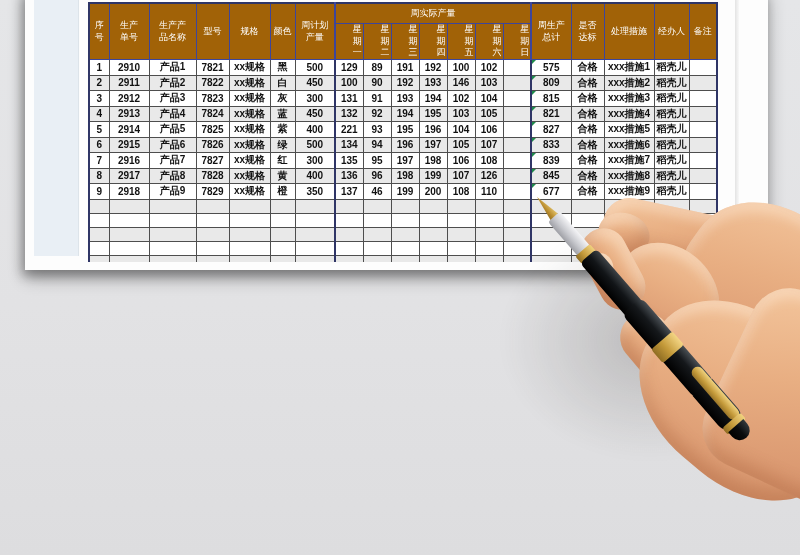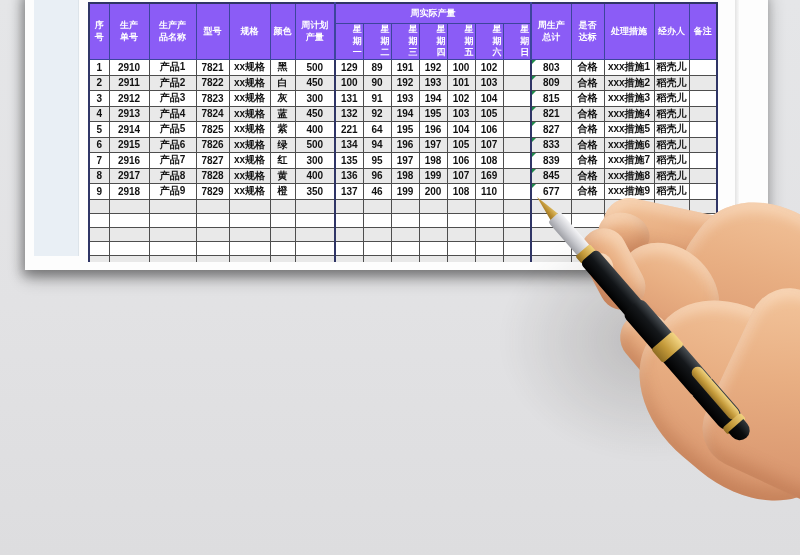--- a/index.html
+++ b/index.html
@@ -19,21 +19,21 @@
     background:#e9eff5;border-right:1px solid #dde4ea;
   }
   .paper-fold{
     position:absolute;left:710px;top:0;width:4px;height:282px;
     background:linear-gradient(90deg,rgba(0,0,0,.10),rgba(0,0,0,.02));
   }
   
   .table-clip{position:absolute;left:88px;top:2px;width:644px;height:260px;overflow:hidden;}
   table{border-collapse:collapse;table-layout:fixed;border:2px solid #2f3566;}
   th{
-    background:#8b5cf6;color:#ffffff;font-size:9px;font-weight:700;
+    background:#a16207;color:#ffffff;font-size:9px;font-weight:400;
     border:1px solid #3c459c;line-height:1.3;padding:0;text-align:center;
     vertical-align:middle;
   }
   thead tr.r1 th.grp{height:19px;}
   thead tr.r2 th{height:31px;padding-left:16px;}
   td{
     border:1px solid #4e4e4e;font-size:10px;font-weight:700;color:#111;
     text-align:center;padding:0;background:#ffffff;position:relative;
     overflow:hidden;white-space:nowrap;
   }
@@ -182,39 +182,39 @@
           <td class="">xx规格</td>
           <td class="">黑</td>
           <td class="">500</td>
           <td class="wkl">129</td>
           <td class="">89</td>
           <td class="">191</td>
           <td class="">192</td>
           <td class="">100</td>
           <td class="">102</td>
           <td class=""></td>
-          <td class="wkl total">803</td>
+          <td class="wkl total">575</td>
           <td class="">合格</td>
           <td class="">xxx措施1</td>
           <td class="">稻壳儿</td>
           <td class=""></td>
         </tr>
         <tr class="stripe">
           <td class="">2</td>
           <td class="">2911</td>
           <td class="">产品2</td>
           <td class="">7822</td>
           <td class="">xx规格</td>
           <td class="">白</td>
           <td class="">450</td>
           <td class="wkl">100</td>
           <td class="">90</td>
           <td class="">192</td>
           <td class="">193</td>
-          <td class="">101</td>
+          <td class="">146</td>
           <td class="">103</td>
           <td class=""></td>
           <td class="wkl total">809</td>
           <td class="">合格</td>
           <td class="">xxx措施2</td>
           <td class="">稻壳儿</td>
           <td class=""></td>
         </tr>
         <tr class="">
           <td class="">3</td>
@@ -260,21 +260,21 @@
         </tr>
         <tr class="">
           <td class="">5</td>
           <td class="">2914</td>
           <td class="">产品5</td>
           <td class="">7825</td>
           <td class="">xx规格</td>
           <td class="">紫</td>
           <td class="">400</td>
           <td class="wkl">221</td>
-          <td class="">64</td>
+          <td class="">93</td>
           <td class="">195</td>
           <td class="">196</td>
           <td class="">104</td>
           <td class="">106</td>
           <td class=""></td>
           <td class="wkl total">827</td>
           <td class="">合格</td>
           <td class="">xxx措施5</td>
           <td class="">稻壳儿</td>
           <td class=""></td>
@@ -327,21 +327,21 @@
           <td class="">产品8</td>
           <td class="">7828</td>
           <td class="">xx规格</td>
           <td class="">黄</td>
           <td class="">400</td>
           <td class="wkl">136</td>
           <td class="">96</td>
           <td class="">198</td>
           <td class="">199</td>
           <td class="">107</td>
-          <td class="">169</td>
+          <td class="">126</td>
           <td class=""></td>
           <td class="wkl total">845</td>
           <td class="">合格</td>
           <td class="">xxx措施8</td>
           <td class="">稻壳儿</td>
           <td class=""></td>
         </tr>
         <tr class="">
           <td class="">9</td>
           <td class="">2918</td>

